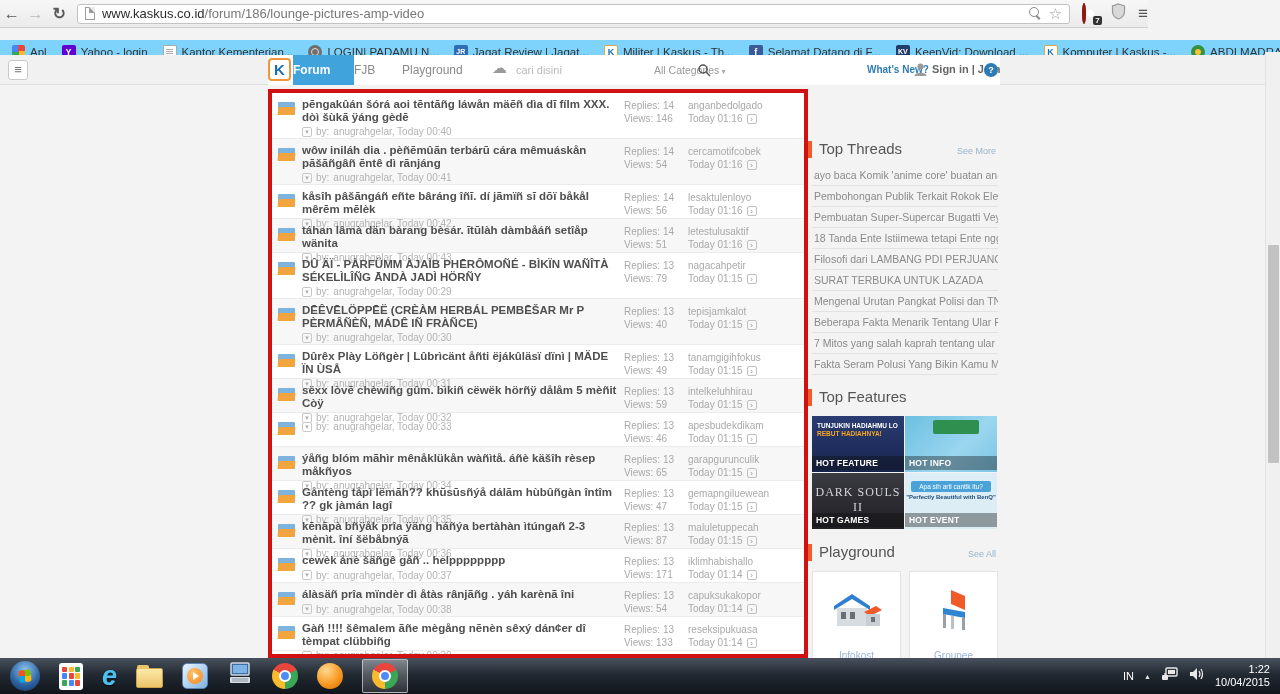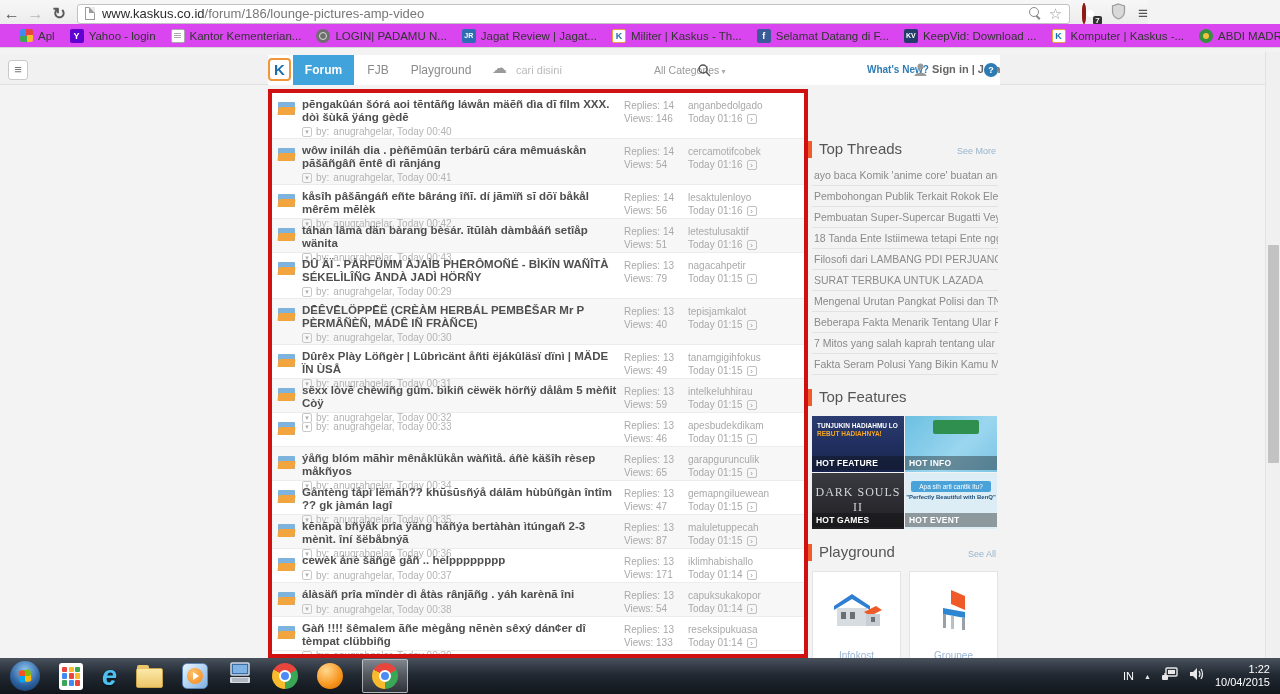--- a/index.html
+++ b/index.html
@@ -36,23 +36,23 @@
   .ext-badge .ring::after{content:""; position:absolute; left:5px; top:5px; width:7px; height:7px;
     background:#fff; border-radius:50%;}
   .ext-badge .num { position:absolute; right:-3px; bottom:-3px; background:#333; color:#fff;
     font-size:8px; font-weight:bold; width:9px; height:9px; line-height:9px; text-align:center;
     border-radius:2px; }
   .shield-ico{ margin-left:12px; flex:none;}
   .menu-ico { margin-left:12px; font-size:17px; color:#555; font-weight:bold;}
   .menu-ico::after{content:"\2261";}
 
   
-  .bookmarks { position:absolute; left:0; top:24px; width:1280px; height:24px;
-    background:#d946ef; border-bottom:1px solid #d6d6d6; display:flex; align-items:center;
-    padding:0 20px; gap:15px; }
+  .bookmarks { position:absolute; left:0; top:40px; width:1280px; height:24px;
+    background:#7dd3fc; border-bottom:1px solid #d6d6d6; display:flex; align-items:center;
+    padding:0 12px; gap:15px; }
   .bm { display:flex; align-items:center; gap:5px; cursor:pointer; white-space:nowrap;}
   .bm-label{ font-size:11.5px; color:#333; }
   .fav { width:14px; height:14px; border-radius:2px; color:#fff; font-size:9px; font-weight:bold;
     display:flex; align-items:center; justify-content:center; flex:none; overflow:hidden;}
   .ico-apps{ width:13px; height:13px; border-radius:2px;
     background:conic-gradient(#e8453c 0 25%, #f9bb2d 0 50%, #3aa757 0 75%, #4688f1 0);}
   .fav.yahoo{background:#5f01d1;}
   .fav.page{background:#fff; border:1px solid #aaa;}
   .fav.page::after{content:""; width:7px; height:1px; background:#aaa; box-shadow:0 2px 0 #aaa,0 -2px 0 #aaa;}
   .fav.padamu{background:#6e6e6e; border-radius:50%;}
@@ -69,21 +69,21 @@
     border-bottom:1px solid #e0e0e0;}
   .kbar-inner { position:absolute; left:268px; top:0; width:732px; height:30px; background:#fff; }
   .ham-btn { position:absolute; left:8px; top:60px; width:20px; height:20px; background:#fff;
     border:1px solid #c9c9c9; border-radius:3px; color:#777; font-size:13px; text-align:center;
     line-height:18px; cursor:pointer; z-index:5;}
   .ham-btn::after{content:"\2261";}
   .klogo { position:absolute; left:0; top:3px; width:23px; height:23px; background:#fff;
     border:2px solid #f0973b; border-radius:4px; color:#1a6fae; font-weight:bold; font-size:15px;
     text-align:center; line-height:19px; cursor:pointer;}
   .ktab { position:absolute; top:0; height:30px; font-size:12px; line-height:30px;
-    text-align:center; color:#8a8a8a; cursor:pointer; }
+    text-align:left; color:#8a8a8a; cursor:pointer; }
   .ktab.active{ background:#41a3dc; color:#fff; font-weight:bold; }
   .ktab.t-forum{ left:25px; width:61px; }
   .ktab.t-fjb{ left:86px; width:48px; }
   .ktab.t-pg{ left:134px; width:78px; }
   .cloud-ico{ position:absolute; left:224px; top:4px; font-size:15px; color:#9a9a9a;}
   .cloud-ico::after{content:"\2601";}
   .ksearch{ position:absolute; left:248px; top:4px; width:132px; height:22px; border:none;
     outline:none; font-size:11px; color:#555; background:transparent; font-family:"Liberation Sans",sans-serif;}
   .ksearch::placeholder{ color:#b9b9b9; }
   .kcat{ position:absolute; left:386px; top:0; height:30px; line-height:30px; font-size:10.5px;

